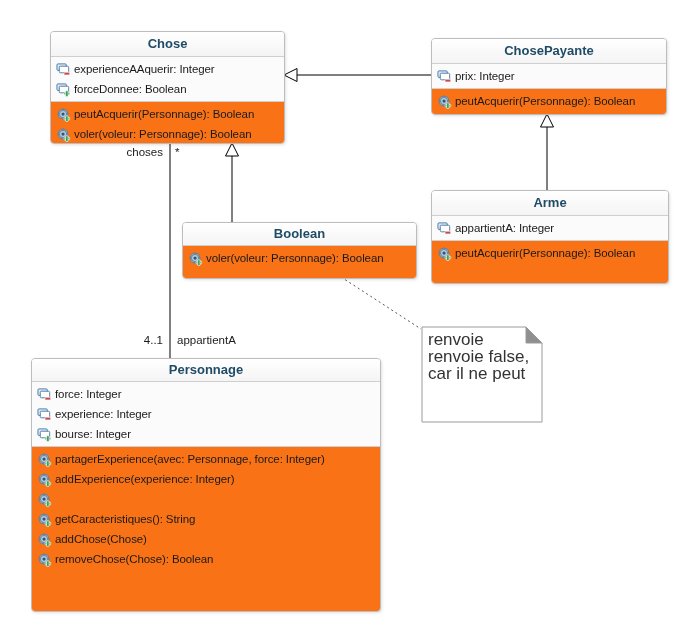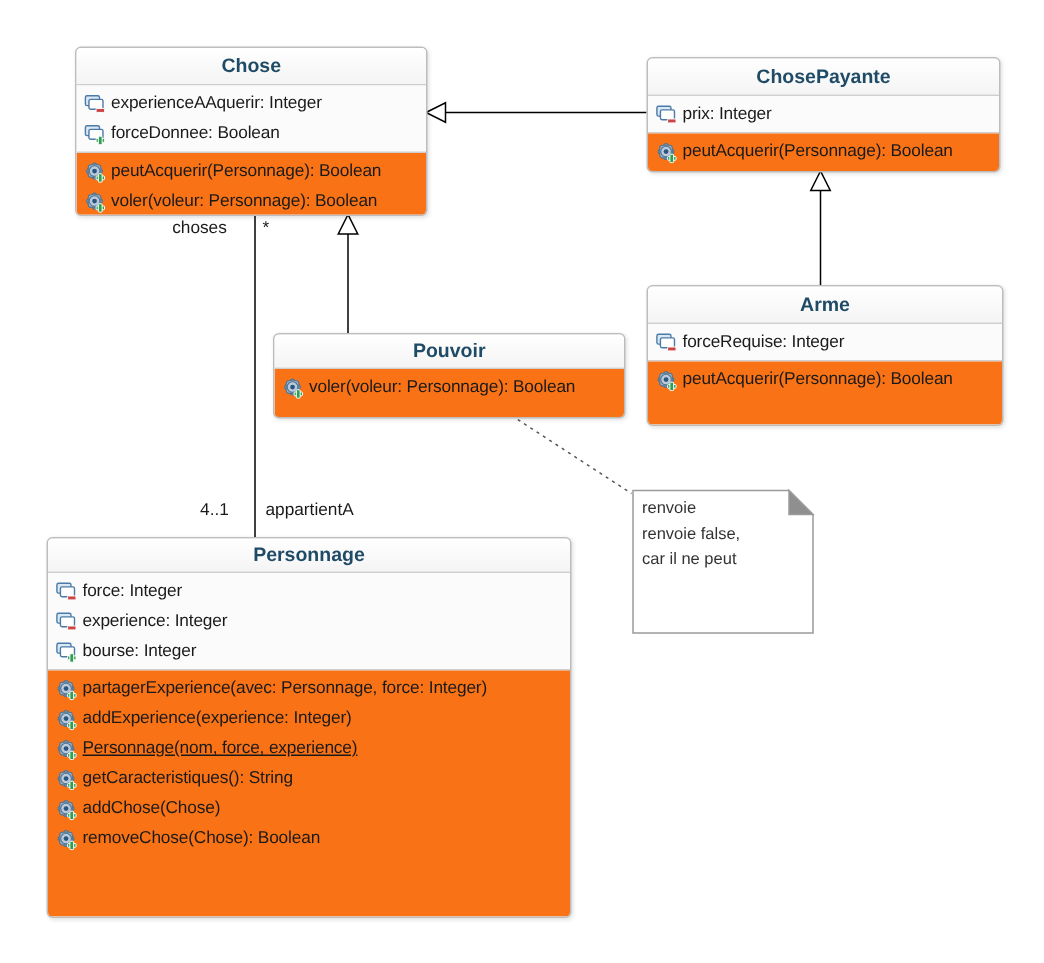--- a/index.html
+++ b/index.html
@@ -11,23 +11,23 @@
   .cls-title{height:24px;line-height:24px;text-align:center;font-weight:bold;font-size:13px;
        color:#1f4b66;background:linear-gradient(#ffffff,#f4f4f4);border-bottom:1px solid #cfcfcf;flex:none;}
   .cls-title.small{height:22px;line-height:22px;}
   .cls-attrs{background:#fbfbfb;padding:2px 0;border-bottom:1px solid #cfcfcf;flex:none;}
   .cls-ops{background:#f97316;padding:2px 0;flex:1;}
   .row{display:flex;align-items:center;height:20px;padding-left:5px;font-size:11.5px;
        letter-spacing:-0.1px;white-space:nowrap;overflow:hidden;}
   .mic{width:15px;height:15px;flex:none;margin-right:3px;}
   .u{text-decoration:underline;}
   .lbl{position:absolute;font-size:11.5px;color:#1a1a1a;line-height:13px;}
-  .note-text{position:absolute;left:428px;top:331px;width:106px;font-size:11px;
+  .note-text{position:absolute;left:428px;top:331px;width:106px;font-size:17px;
        line-height:17px;color:#333333;}
-  .ra{text-align:center;}
+  .ra{text-align:right;}
 </style>
 </head>
 <body>
 
 <svg width="0" height="0" style="position:absolute">
   <defs>
     <g id="sym-attr">
       <rect x="1" y="2" width="10" height="7" rx="1.2" fill="#dbe8f4" stroke="#4a7aa8"></rect>
       <rect x="3.5" y="4.5" width="10" height="7" rx="1.2" fill="#ffffff" stroke="#4a7aa8"></rect>
     </g>
@@ -135,35 +135,35 @@
     </div>
   </div>
 
   <div class="cls" style="left:431px;top:190px;width:236px;height:92px">
     <div class="cls-title">Arme</div>
     <div class="cls-attrs">
       <div class="row">
         <svg class="mic">
             <use href="#ic-attr-priv"></use>
           </svg>
-        <span>forceRequise: Integer</span>
+        <span>appartientA: Integer</span>
       </div>
     </div>
     <div class="cls-ops">
       <div class="row">
         <svg class="mic">
             <use href="#ic-op-pub"></use>
           </svg>
         <span>peutAcquerir(Personnage): Boolean</span>
       </div>
     </div>
   </div>
 
   <div class="cls" style="left:182px;top:222px;width:233px;height:55px">
-    <div class="cls-title small">Pouvoir</div>
+    <div class="cls-title small">Boolean</div>
     <div class="cls-ops">
       <div class="row">
         <svg class="mic">
             <use href="#ic-op-pub"></use>
           </svg>
         <span>voler(voleur: Personnage): Boolean</span>
       </div>
     </div>
   </div>
 
@@ -199,21 +199,20 @@
       <div class="row">
         <svg class="mic">
             <use href="#ic-op-pub"></use>
           </svg>
         <span>addExperience(experience: Integer)</span>
       </div>
       <div class="row">
         <svg class="mic">
             <use href="#ic-op-pub"></use>
           </svg>
-        <span class="u">Personnage(nom, force, experience)</span>
       </div>
       <div class="row">
         <svg class="mic">
             <use href="#ic-op-pub"></use>
           </svg>
         <span>getCaracteristiques(): String</span>
       </div>
       <div class="row">
         <svg class="mic">
             <use href="#ic-op-pub"></use>

